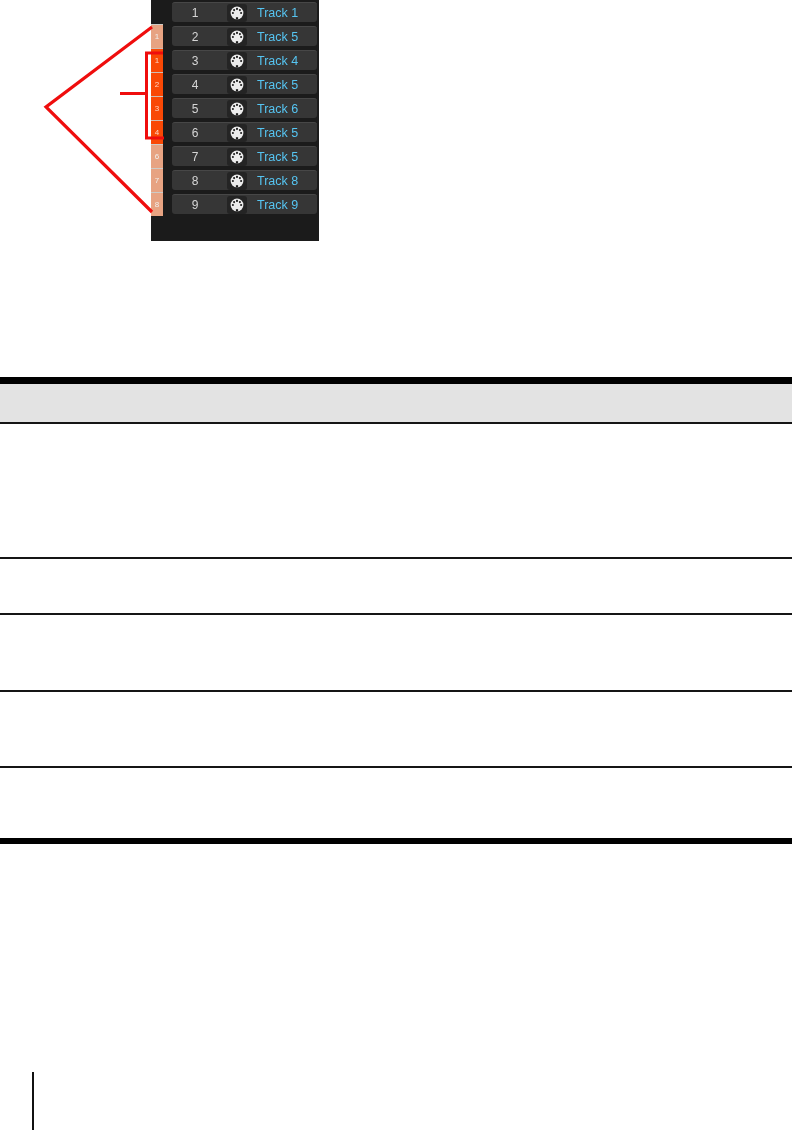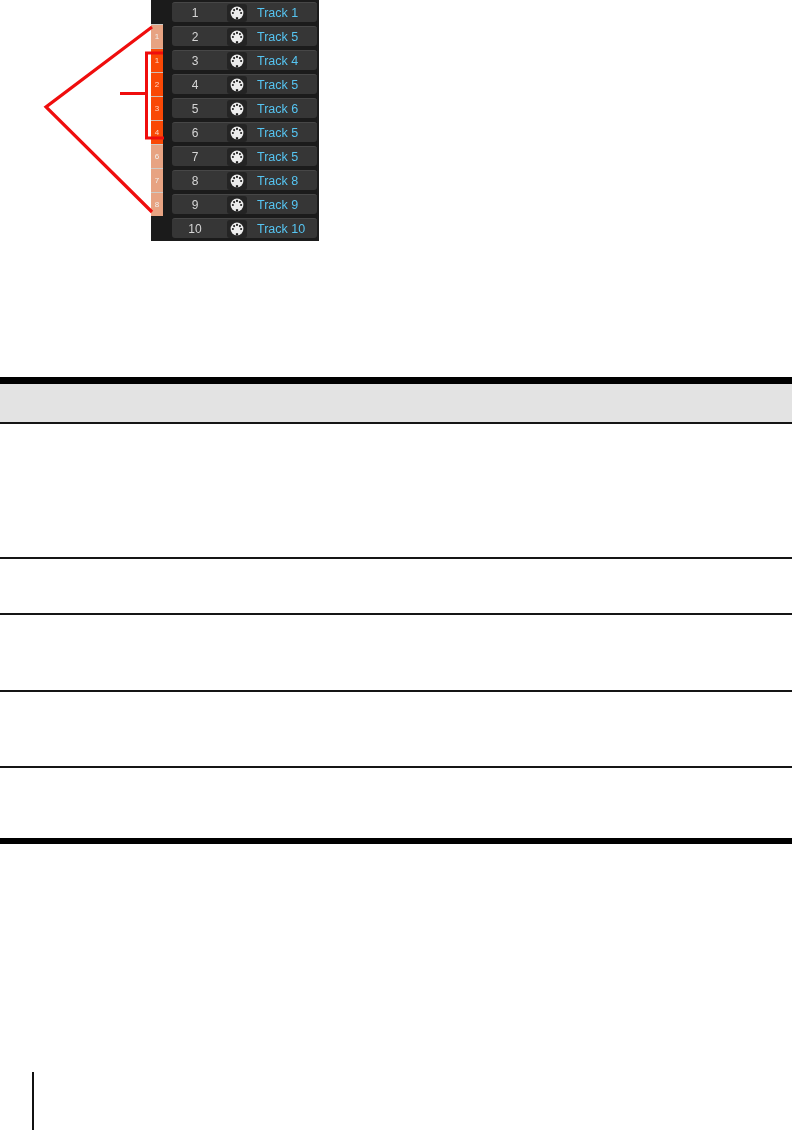--- a/index.html
+++ b/index.html
@@ -293,40 +293,20 @@
             <circle cx="10.9" cy="5.1" r="1.05" fill="#1c1c1c"></circle>
             <circle cx="3.9" cy="8" r="1.05" fill="#1c1c1c"></circle>
             <circle cx="12.1" cy="8" r="1.05" fill="#1c1c1c"></circle>
             <rect x="6.9" y="12.2" width="2.2" height="2.3" fill="#1c1c1c"></rect>
           </svg>
         </span>
         <span class="tname">Track 9</span>
       </div>
     </div>
 
-    <div class="trow">
-      <div class="strip strip-none">
-        <span class="strip-num"></span>
-      </div>
-      <div class="panel">
-        <span class="tnum">10</span>
-        <span class="midi-chip">
-          <svg width="16" height="16" viewBox="0 0 16 16" aria-hidden="true">
-            <circle cx="8" cy="8" r="6.4" fill="#ececec"></circle>
-            <circle cx="8" cy="3.9" r="1.05" fill="#1c1c1c"></circle>
-            <circle cx="5.1" cy="5.1" r="1.05" fill="#1c1c1c"></circle>
-            <circle cx="10.9" cy="5.1" r="1.05" fill="#1c1c1c"></circle>
-            <circle cx="3.9" cy="8" r="1.05" fill="#1c1c1c"></circle>
-            <circle cx="12.1" cy="8" r="1.05" fill="#1c1c1c"></circle>
-            <rect x="6.9" y="12.2" width="2.2" height="2.3" fill="#1c1c1c"></rect>
-          </svg>
-        </span>
-        <span class="tname">Track 10</span>
-      </div>
-    </div>
   </div>
 
   <svg class="annotations" width="340" height="252">
     <polyline class="red-line" points="152,27 46,107 152,212" stroke-width="3.2"></polyline>
     <path class="red-line" d="M 163,53 H 146.5 V 138 H 164" stroke-width="3"></path>
     <line class="red-line" x1="120" y1="93.5" x2="148" y2="93.5" stroke-width="3"></line>
   </svg>
 </div>
 
 <div class="doc-table">

